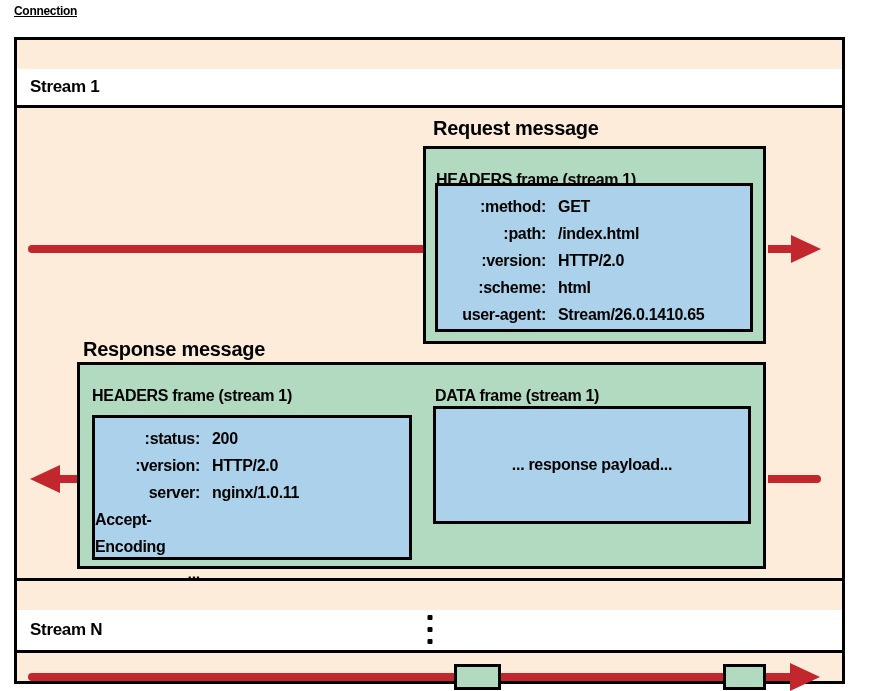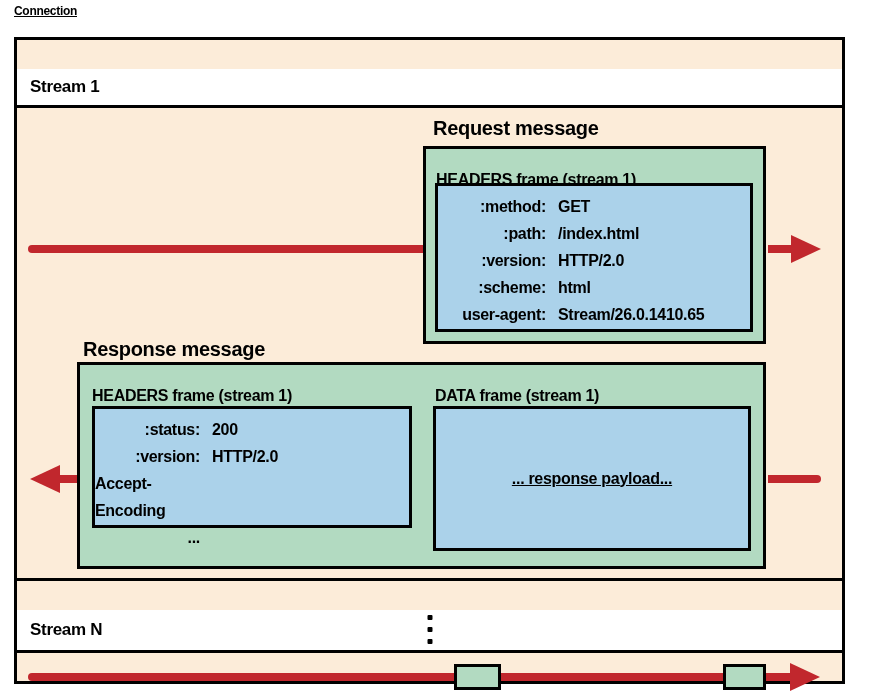--- a/index.html
+++ b/index.html
@@ -101,41 +101,45 @@
 
       <div class="tri-left" style="left:13px;top:357px;"></div>
       <div class="shaft" style="left:41px;top:367px;width:19px;"></div>
       <div class="shaft cap-right" style="left:751px;top:367px;width:53px;"></div>
 
       <div class="msg-label" style="left:66px;top:230px;">Response message</div>
       <div class="frame-box" style="left:60px;top:254px;width:689px;height:207px;">
         <div class="frame-title" style="left:12px;">HEADERS frame (stream 1)</div>
         <div class="frame-title" style="left:355px;">DATA frame (stream 1)</div>
 
-        <div class="inner-blue" style="left:12px;top:41px;width:320px;height:122px;">
+        <div class="inner-blue" style="left:12px;top:50px;width:320px;height:145px;">
           <div class="kv res-kv">
             <div class="kv-row">
                 <span class="k">:status:</span>
                 <span class="v">200</span>
               </div>
             <div class="kv-row">
                 <span class="k">:version:</span>
                 <span class="v">HTTP/2.0</span>
+              </div>
+            <div class="kv-row">
+                <span class="k">server:</span>
+                <span class="v">nginx/1.0.11</span>
               </div>
             <div class="kv-row">
                 <span class="v">Accept-Encoding</span>
               </div>
             <div class="kv-row">
                 <span class="k">...</span>
                 <span class="v"></span>
               </div>
           </div>
         </div>
 
-        <div class="inner-blue payload-center" style="left:353px;top:41px;width:318px;height:145px;text-decoration:underline;">
+        <div class="inner-blue payload-center" style="left:353px;top:41px;width:318px;height:118px;">
           <span>... response payload...</span>
         </div>
       </div>
 
     </div>
 
     <div class="stream-header sN-header">
       <span>Stream N</span>
       <div class="vdots">
           <i></i>

